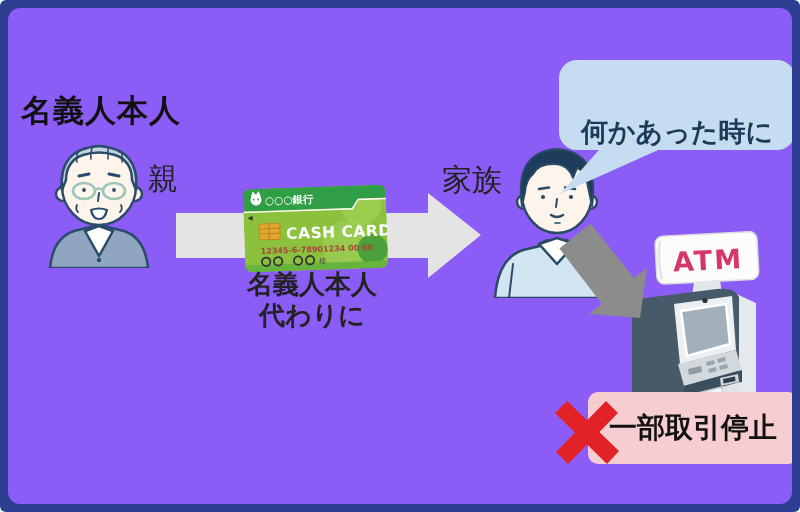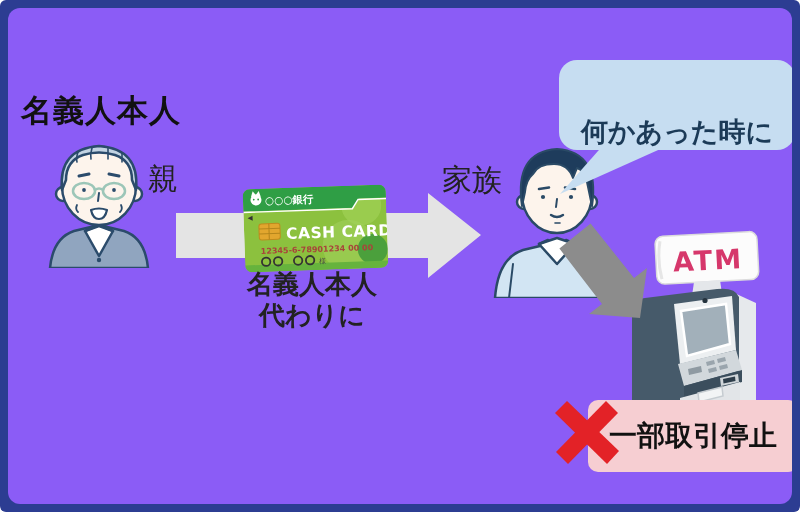--- a/index.html
+++ b/index.html
@@ -33,21 +33,21 @@
   .bubble .line{
     font-size:27px;font-weight:600;color:#1b3a57;line-height:1.32;white-space:nowrap;
   }
   .action{
     left:438px;top:249px;width:156px;text-align:center;font-size:30px;
     font-weight:900;color:#111;line-height:1.5;
   }
   .warnbox{
     left:580px;top:384px;width:210px;height:72px;background:#f6ced2;
     border-radius:10px;display:flex;flex-direction:column;justify-content:center;
-    padding-left:21px;box-sizing:border-box;margin-top:8px;
+    padding-left:21px;box-sizing:border-box;
   }
   .warnbox .line{
     font-size:28px;font-weight:900;color:#111;line-height:1.2;white-space:nowrap;
   }
 </style>
 </head>
 <body>
 
 <div class="stage">
   <div class="canvas">

